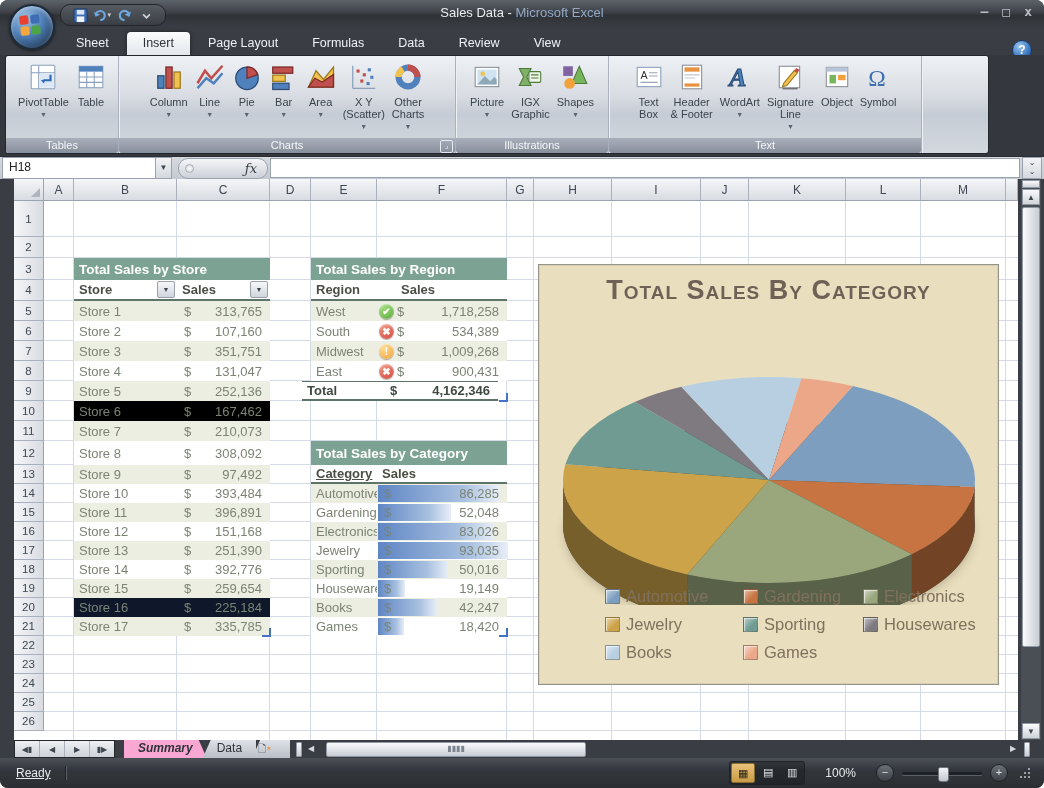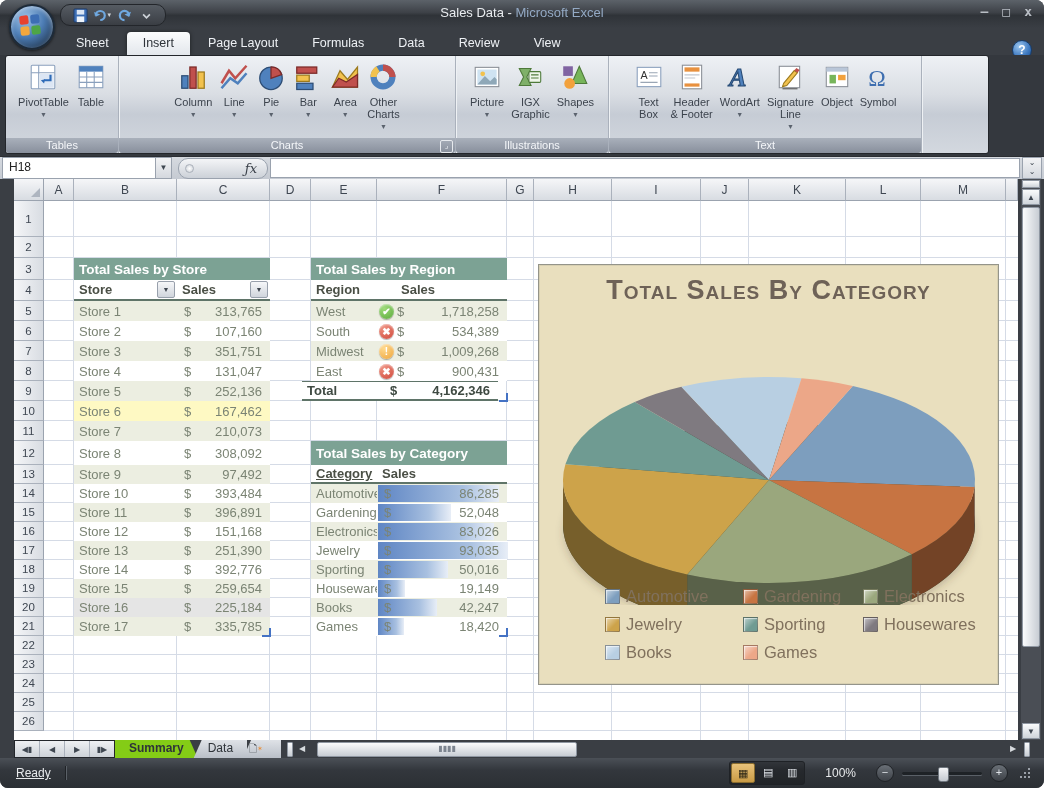--- a/index.html
+++ b/index.html
@@ -96,21 +96,21 @@
   #vscroll{position:absolute;right:3px;top:179px;width:20px;height:561px;background:#4a4e55;}
   .sbBtn{position:absolute;left:1px;width:18px;background:linear-gradient(#fafbfc,#cfd4da);border:1px solid #8f97a2;
     box-sizing:border-box;color:#3e4650;font-size:8px;display:flex;align-items:center;justify-content:center;}
   #vThumb{position:absolute;left:1px;width:18px;background:linear-gradient(90deg,#fafbfc,#c8cdd4);border:1px solid #8f97a2;border-radius:2px;box-sizing:border-box;}
   
   #tabbar{position:absolute;left:0;top:740px;width:100%;height:18px;background:#3a3e44;display:flex;align-items:stretch;}
   #navBtns{display:flex;background:linear-gradient(#eef0f3,#cdd2d8);border:1px solid #23262b;margin-left:14px;}
   #navBtns span{width:24px;text-align:center;font-size:8px;color:#3e4650;line-height:17px;border-right:1px solid #aab1bc;}
   .sheetTab{padding:0 14px;font-size:12px;line-height:17px;color:#2e3339;
     clip-path:polygon(8px 0,calc(100% - 0px) 0,100% 100%,0 100%);margin-left:-4px;}
-  .sheetTab.active{background:#84cc16;font-weight:bold;clip-path:polygon(0 0,calc(100% - 8px) 0,100% 100%,0 100%);margin-left:0;}
+  .sheetTab.active{background:#f9a8d4;font-weight:bold;clip-path:polygon(0 0,calc(100% - 8px) 0,100% 100%,0 100%);margin-left:9px;font-style:italic;}
   .sheetTab.inactive{background:linear-gradient(#dfe2e7,#b9bfc8);}
   .sheetTab.insert{width:26px;padding:0 6px;background:linear-gradient(#dfe2e7,#b9bfc8);font-size:10px;}
   #hscroll{flex:1;position:relative;margin-left:6px;}
   #hThumb{position:absolute;top:2px;height:13px;background:linear-gradient(#fafbfc,#c8cdd4);border:1px solid #8f97a2;border-radius:2px;
     color:#7d8590;font-size:8px;text-align:center;line-height:12px;}
   .hsBtn{position:absolute;top:2px;height:13px;width:14px;color:#d6dade;font-size:8px;text-align:center;line-height:13px;}
   .splitHandle{position:absolute;top:2px;height:13px;width:4px;background:linear-gradient(#fafbfc,#c8cdd4);border:1px solid #8f97a2;border-radius:1px;}
   
   #statusbar{position:absolute;left:0;top:758px;width:100%;height:30px;
     background:linear-gradient(#4b5057,#33373d 40%,#2b2f34);display:flex;align-items:center;color:#e8eaec;font-size:12px;}
@@ -254,20 +254,38 @@
                 </svg></span>
               <div>Bar</div>
               <div class="dd">▼</div>
             </div>
             <div class="rbtn">
               <span><svg viewBox="0 0 24 24" style="width: 30px; height: 30px;">
                   <path d="M2 20 L8 7 L14 14 L22 4 L22 20 Z" fill="#f2c24e" stroke="#9c7a1e"></path>
                   <path d="M2 20 L7 13 L13 16 L22 10 L22 20 Z" fill="#c0504d" stroke="#7c2a28"></path>
                 </svg></span>
               <div>Area</div>
+              <div class="dd">▼</div>
+            </div>
+            <div class="rbtn">
+              <span><svg viewBox="0 0 24 24" style="width: 30px; height: 30px;">
+                  <path d="M3 21 L3 3 M3 21 L21 21" stroke="#8aa0bd" fill="none"></path>
+                  <g fill="#c0504d">
+                    <rect x="6" y="6" width="2.5" height="2.5"></rect>
+                    <rect x="11" y="9" width="2.5" height="2.5"></rect>
+                    <rect x="9" y="14" width="2.5" height="2.5"></rect>
+                  </g>
+                  <g fill="#4f81bd">
+                    <rect x="15" y="5" width="2.5" height="2.5"></rect>
+                    <rect x="17" y="11" width="2.5" height="2.5"></rect>
+                    <rect x="14" y="16" width="2.5" height="2.5"></rect>
+                  </g>
+                </svg></span>
+              <div>X Y</div>
+              <div>(Scatter)</div>
               <div class="dd">▼</div>
             </div>
             <div class="rbtn">
               <span><svg viewBox="0 0 24 24" style="width: 30px; height: 30px;">
                   <circle cx="12" cy="12" r="7.5" fill="none" stroke="#4f81bd" stroke-width="5"></circle>
                   <path d="M12 4.5 A7.5 7.5 0 0 1 19.5 12" fill="none" stroke="#c0504d" stroke-width="5"></path>
                   <path d="M4.5 12 A7.5 7.5 0 0 1 8 5.6" fill="none" stroke="#f2c24e" stroke-width="5"></path>
                 </svg></span>
               <div>Other</div>
               <div>Charts</div>
@@ -504,21 +522,21 @@
             <span class="num">131,047</span>
           </div>
         </div>
         <div class="trow" style="left: 30px; top: 180px; width: 196px; height: 20px; position: absolute; background: rgb(236, 238, 225);">
           <div class="cellName" style="width: 103px;">Store 5</div>
           <div class="cellVal" style="width: 93px; height: 100%;">
             <span class="dollar">$</span>
             <span class="num">252,136</span>
           </div>
         </div>
-        <div class="trow" style="left: 30px; top: 200px; width: 196px; height: 20px; position: absolute; background: #fef9c3;">
+        <div class="trow" style="left: 30px; top: 200px; width: 196px; height: 20px; position: absolute; background: #000000;">
           <div class="cellName" style="width: 103px;">Store 6</div>
           <div class="cellVal" style="width: 93px; height: 100%;">
             <span class="dollar">$</span>
             <span class="num">167,462</span>
           </div>
         </div>
         <div class="trow" style="left: 30px; top: 220px; width: 196px; height: 20px; position: absolute; background: rgb(236, 238, 225);">
           <div class="cellName" style="width: 103px;">Store 7</div>
           <div class="cellVal" style="width: 93px; height: 100%;">
             <span class="dollar">$</span>
@@ -574,21 +592,21 @@
             <span class="num">392,776</span>
           </div>
         </div>
         <div class="trow" style="left: 30px; top: 378px; width: 196px; height: 19px; position: absolute; background: rgb(236, 238, 225);">
           <div class="cellName" style="width: 103px;">Store 15</div>
           <div class="cellVal" style="width: 93px; height: 100%;">
             <span class="dollar">$</span>
             <span class="num">259,654</span>
           </div>
         </div>
-        <div class="trow" style="left: 30px; top: 397px; width: 196px; height: 19px; position: absolute; background: #e5e5e5;">
+        <div class="trow" style="left: 30px; top: 397px; width: 196px; height: 19px; position: absolute; background: #0f172a;">
           <div class="cellName" style="width: 103px;">Store 16</div>
           <div class="cellVal" style="width: 93px; height: 100%;">
             <span class="dollar">$</span>
             <span class="num">225,184</span>
           </div>
         </div>
         <div class="trow" style="left: 30px; top: 416px; width: 196px; height: 19px; position: absolute; background: rgb(236, 238, 225);">
           <div class="cellName" style="width: 103px;">Store 17</div>
           <div class="cellVal" style="width: 93px; height: 100%;">
             <span class="dollar">$</span>

